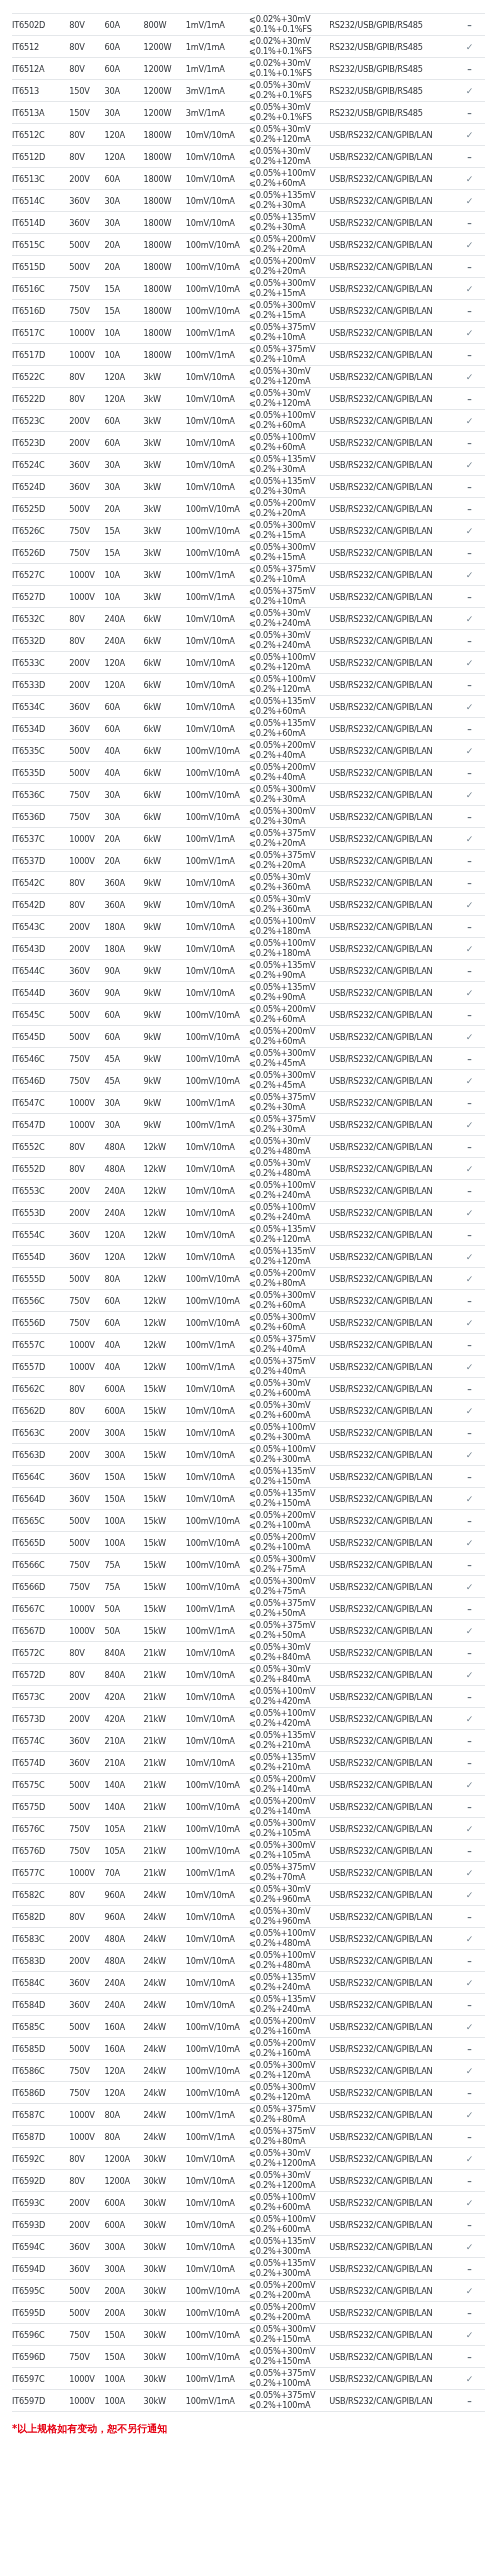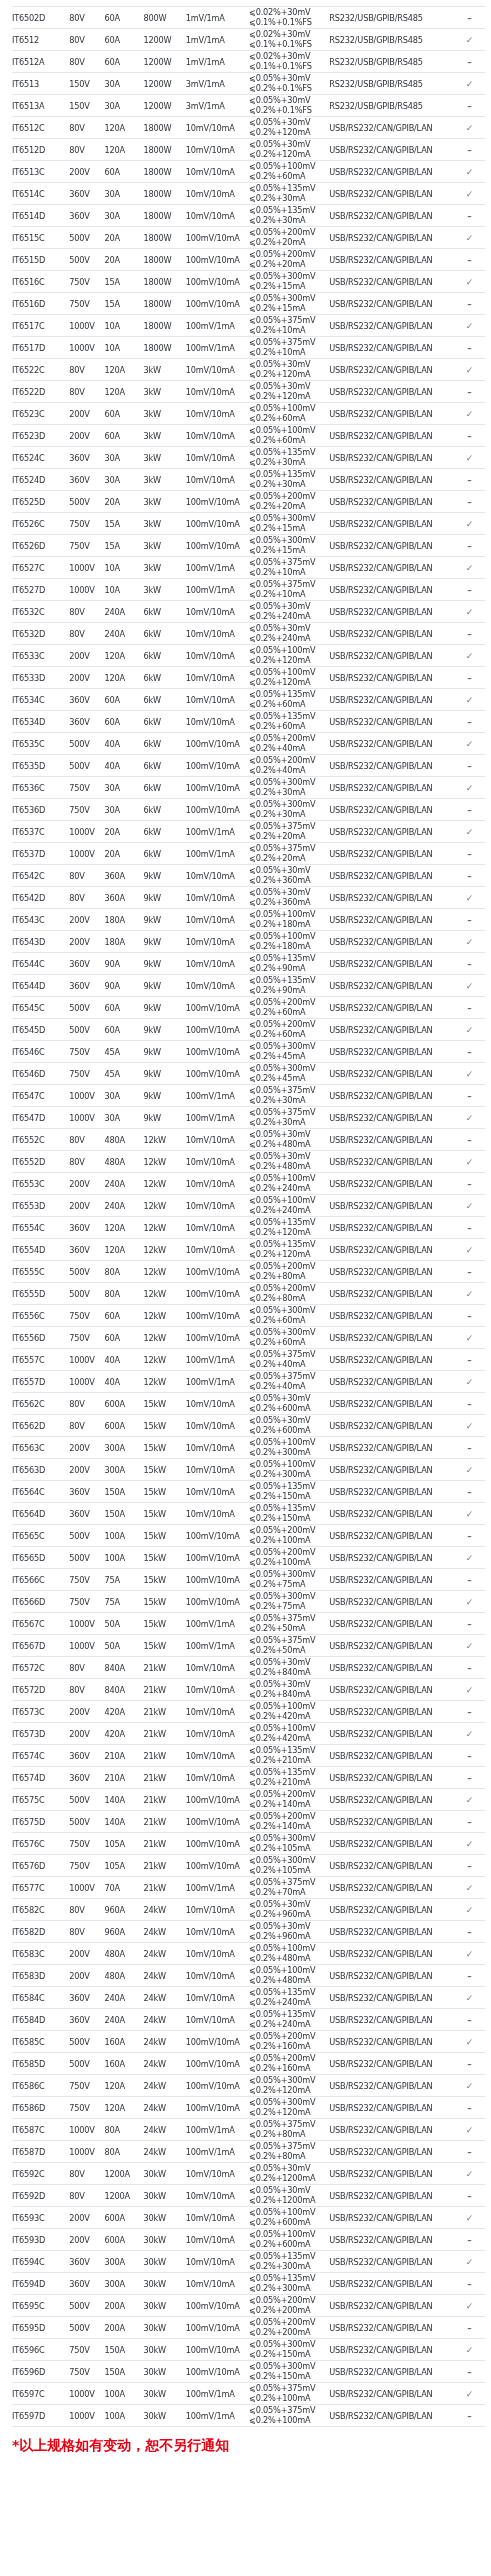--- a/index.html
+++ b/index.html
@@ -2,21 +2,21 @@
 <html style="font-size:12px"><head>
 <meta charset="utf-8">
 <style>
   html,body{margin:0;padding:0;background:#ffffff;}
   body{
     width:492px;height:2576px;position:relative;
     font-family:"DejaVu Sans","Liberation Sans",sans-serif;
     color:#2f3338;
     -webkit-text-size-adjust:none;
   }
-  .spec-wrap{padding-top:6px;}
+  .spec-wrap{padding-top:13px;}
   table.spec{
     border-collapse:collapse;
     table-layout:fixed;
     margin-left:12px;
     width:473px;
   }
   table.spec tr{height:22px;}
   table.spec tr{border-top:0.7px solid #e4e7ea;}
   table.spec tr:last-child{border-bottom:0.7px solid #e4e7ea;}
   table.spec td{
@@ -33,21 +33,21 @@
   td.c-acc .acc-line{display:block;}
   td.c-mark{text-align:center;}
   .mark-check{
     color:#6e7e8b;font-size:9px;line-height:9px;display:inline-block;
   }
   .mark-dash{
     color:#5f6b76;font-size:9px;font-weight:bold;line-height:9px;display:inline-block;
   }
   .footnote{
     margin:9.7px 0 0 12px;
-    font-size:14px;
+    font-size:10px;
     font-weight:bold;
     color:#e60012;
     letter-spacing:0;
   }
 </style>
 </head>
 <body>
 
 <div class="spec-wrap">
   <table class="spec">
@@ -797,33 +797,20 @@
           <td class="c-pow">12kW</td>
           <td class="c-res">10mV/10mA</td>
           <td class="c-acc">
             <span class="acc-line">⩽0.05%+135mV</span>
             <span class="acc-line">⩽0.2%+120mA</span>
           </td>
           <td class="c-if">USB/RS232/CAN/GPIB/LAN</td>
           <td class="c-mark"><span class="mark-check">✓</span></td>
         </tr>
         <tr>
-          <td class="c-model">IT6555C</td>
-          <td class="c-volt">500V</td>
-          <td class="c-curr">80A</td>
-          <td class="c-pow">12kW</td>
-          <td class="c-res">100mV/10mA</td>
-          <td class="c-acc">
-            <span class="acc-line">⩽0.05%+200mV</span>
-            <span class="acc-line">⩽0.2%+80mA</span>
-          </td>
-          <td class="c-if">USB/RS232/CAN/GPIB/LAN</td>
-          <td class="c-mark"><span class="mark-dash">–</span></td>
-        </tr>
-        <tr>
           <td class="c-model">IT6555D</td>
           <td class="c-volt">500V</td>
           <td class="c-curr">80A</td>
           <td class="c-pow">12kW</td>
           <td class="c-res">100mV/10mA</td>
           <td class="c-acc">
             <span class="acc-line">⩽0.05%+200mV</span>
             <span class="acc-line">⩽0.2%+80mA</span>
           </td>
           <td class="c-if">USB/RS232/CAN/GPIB/LAN</td>

